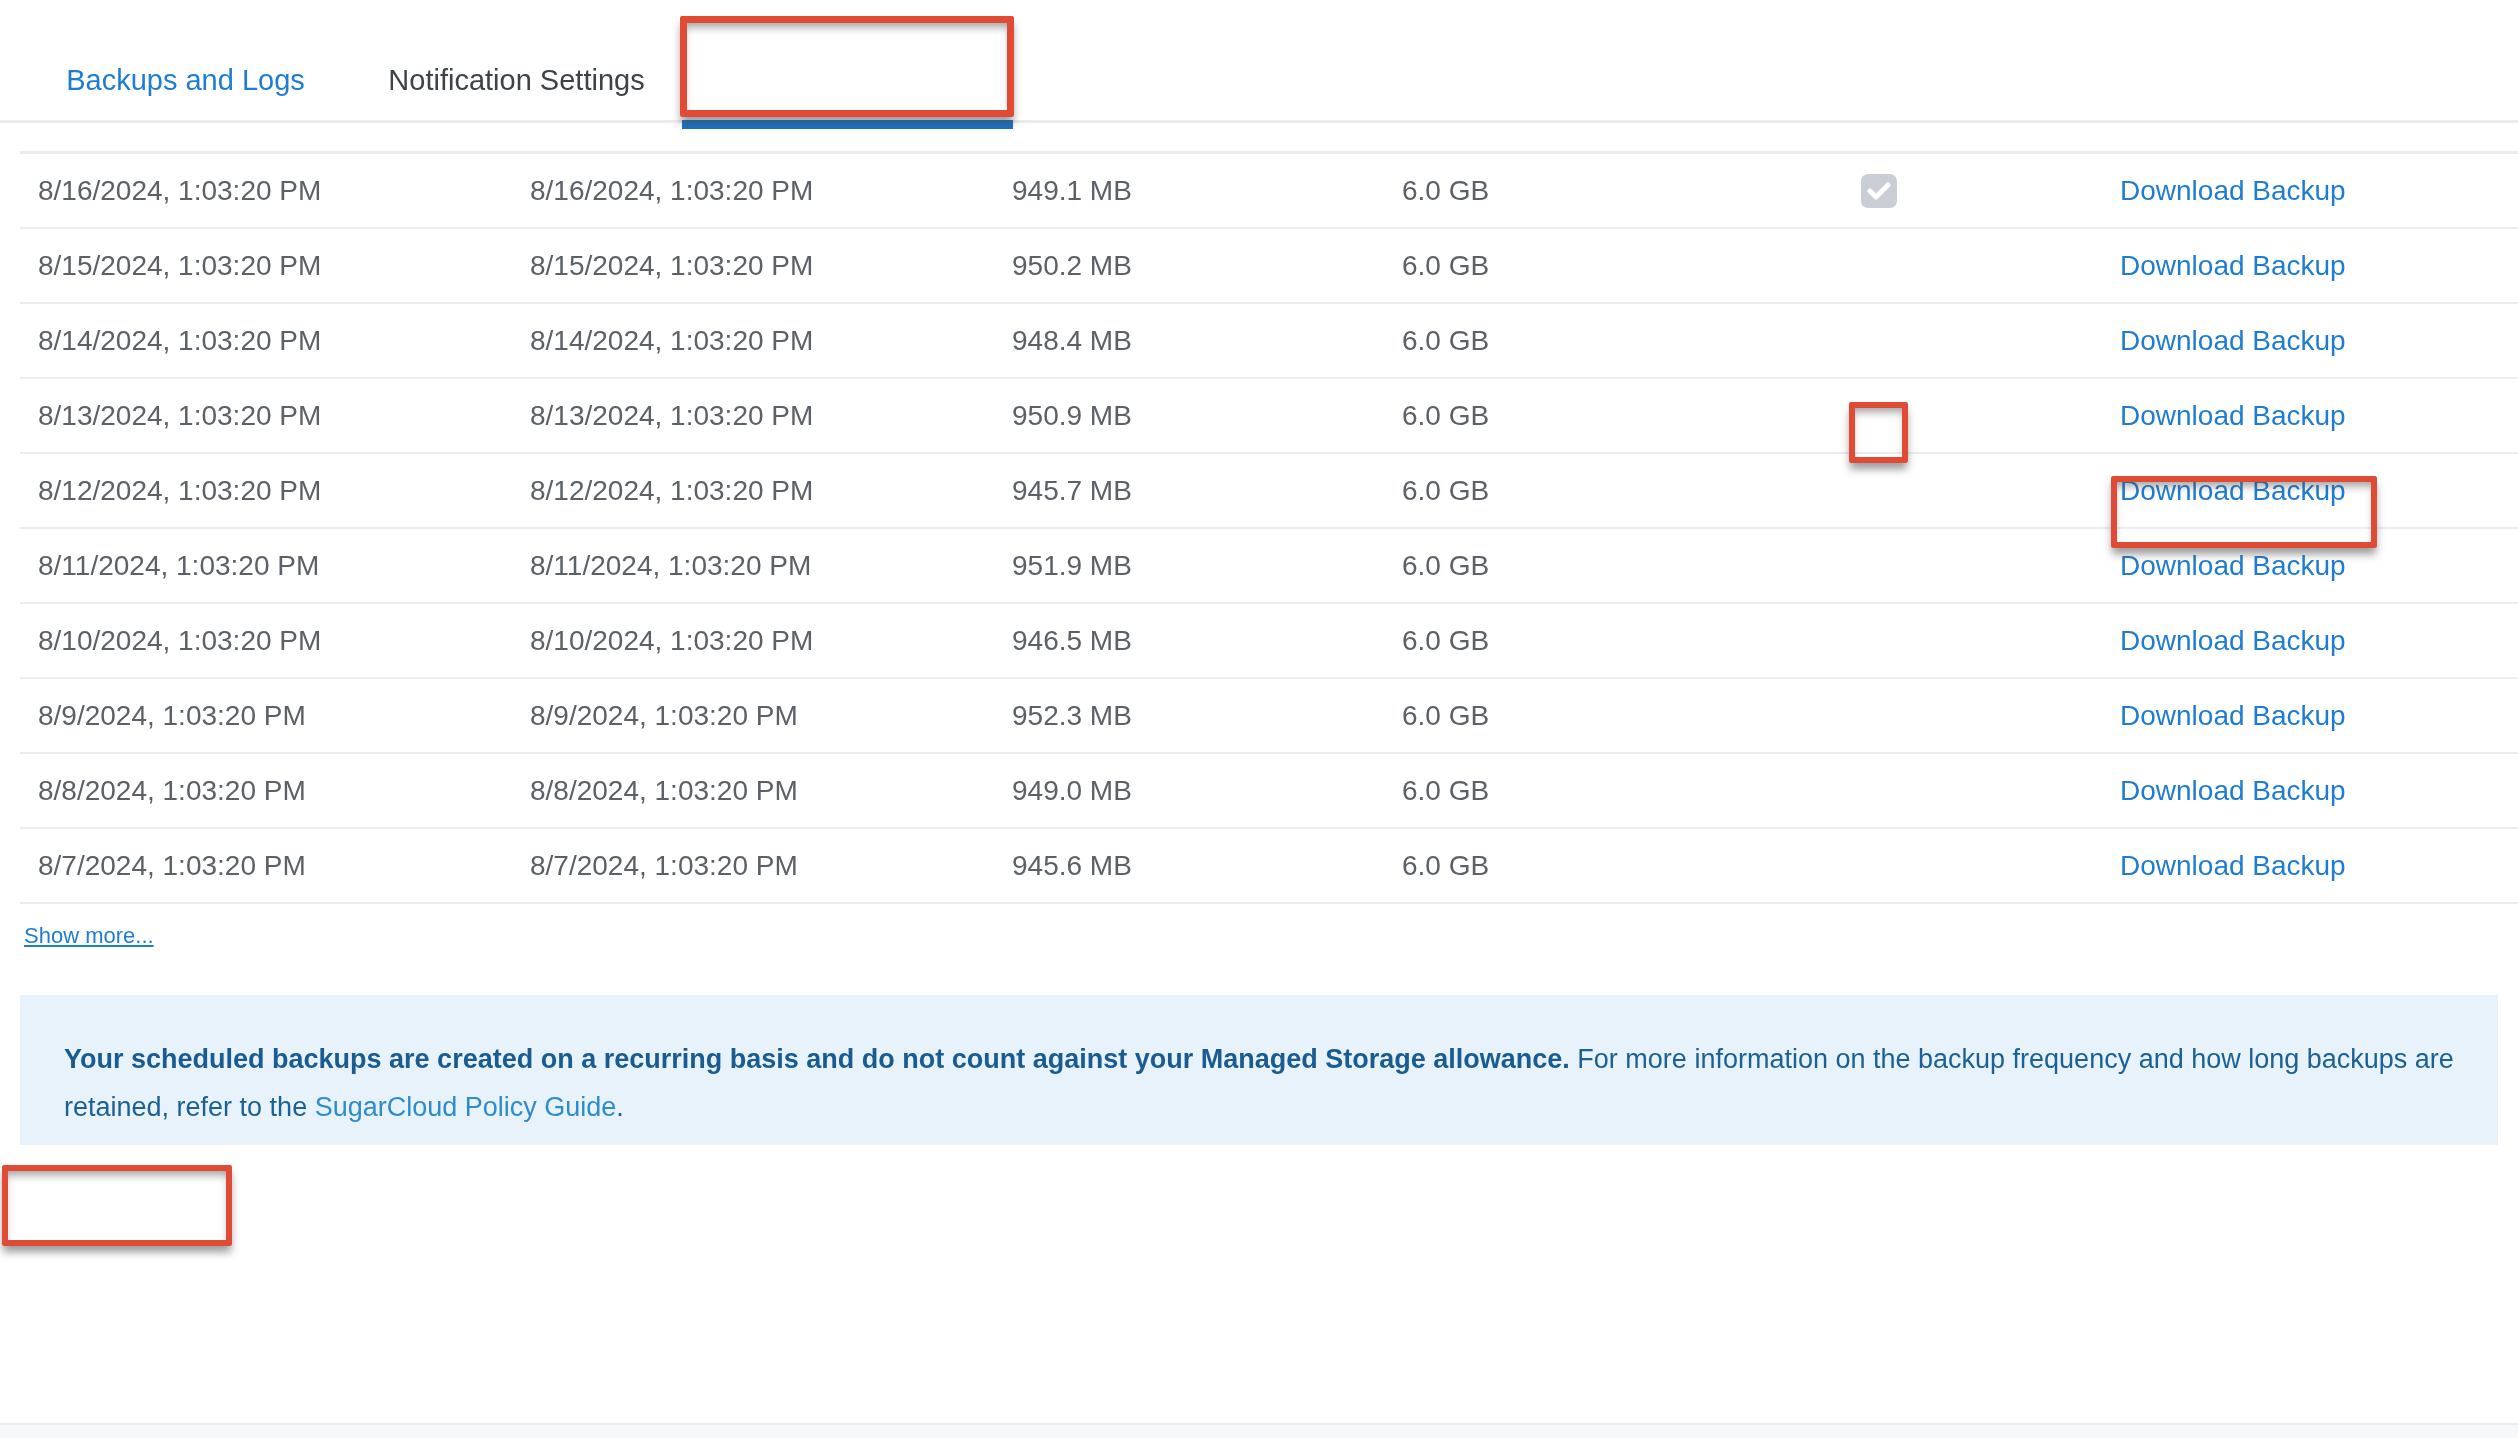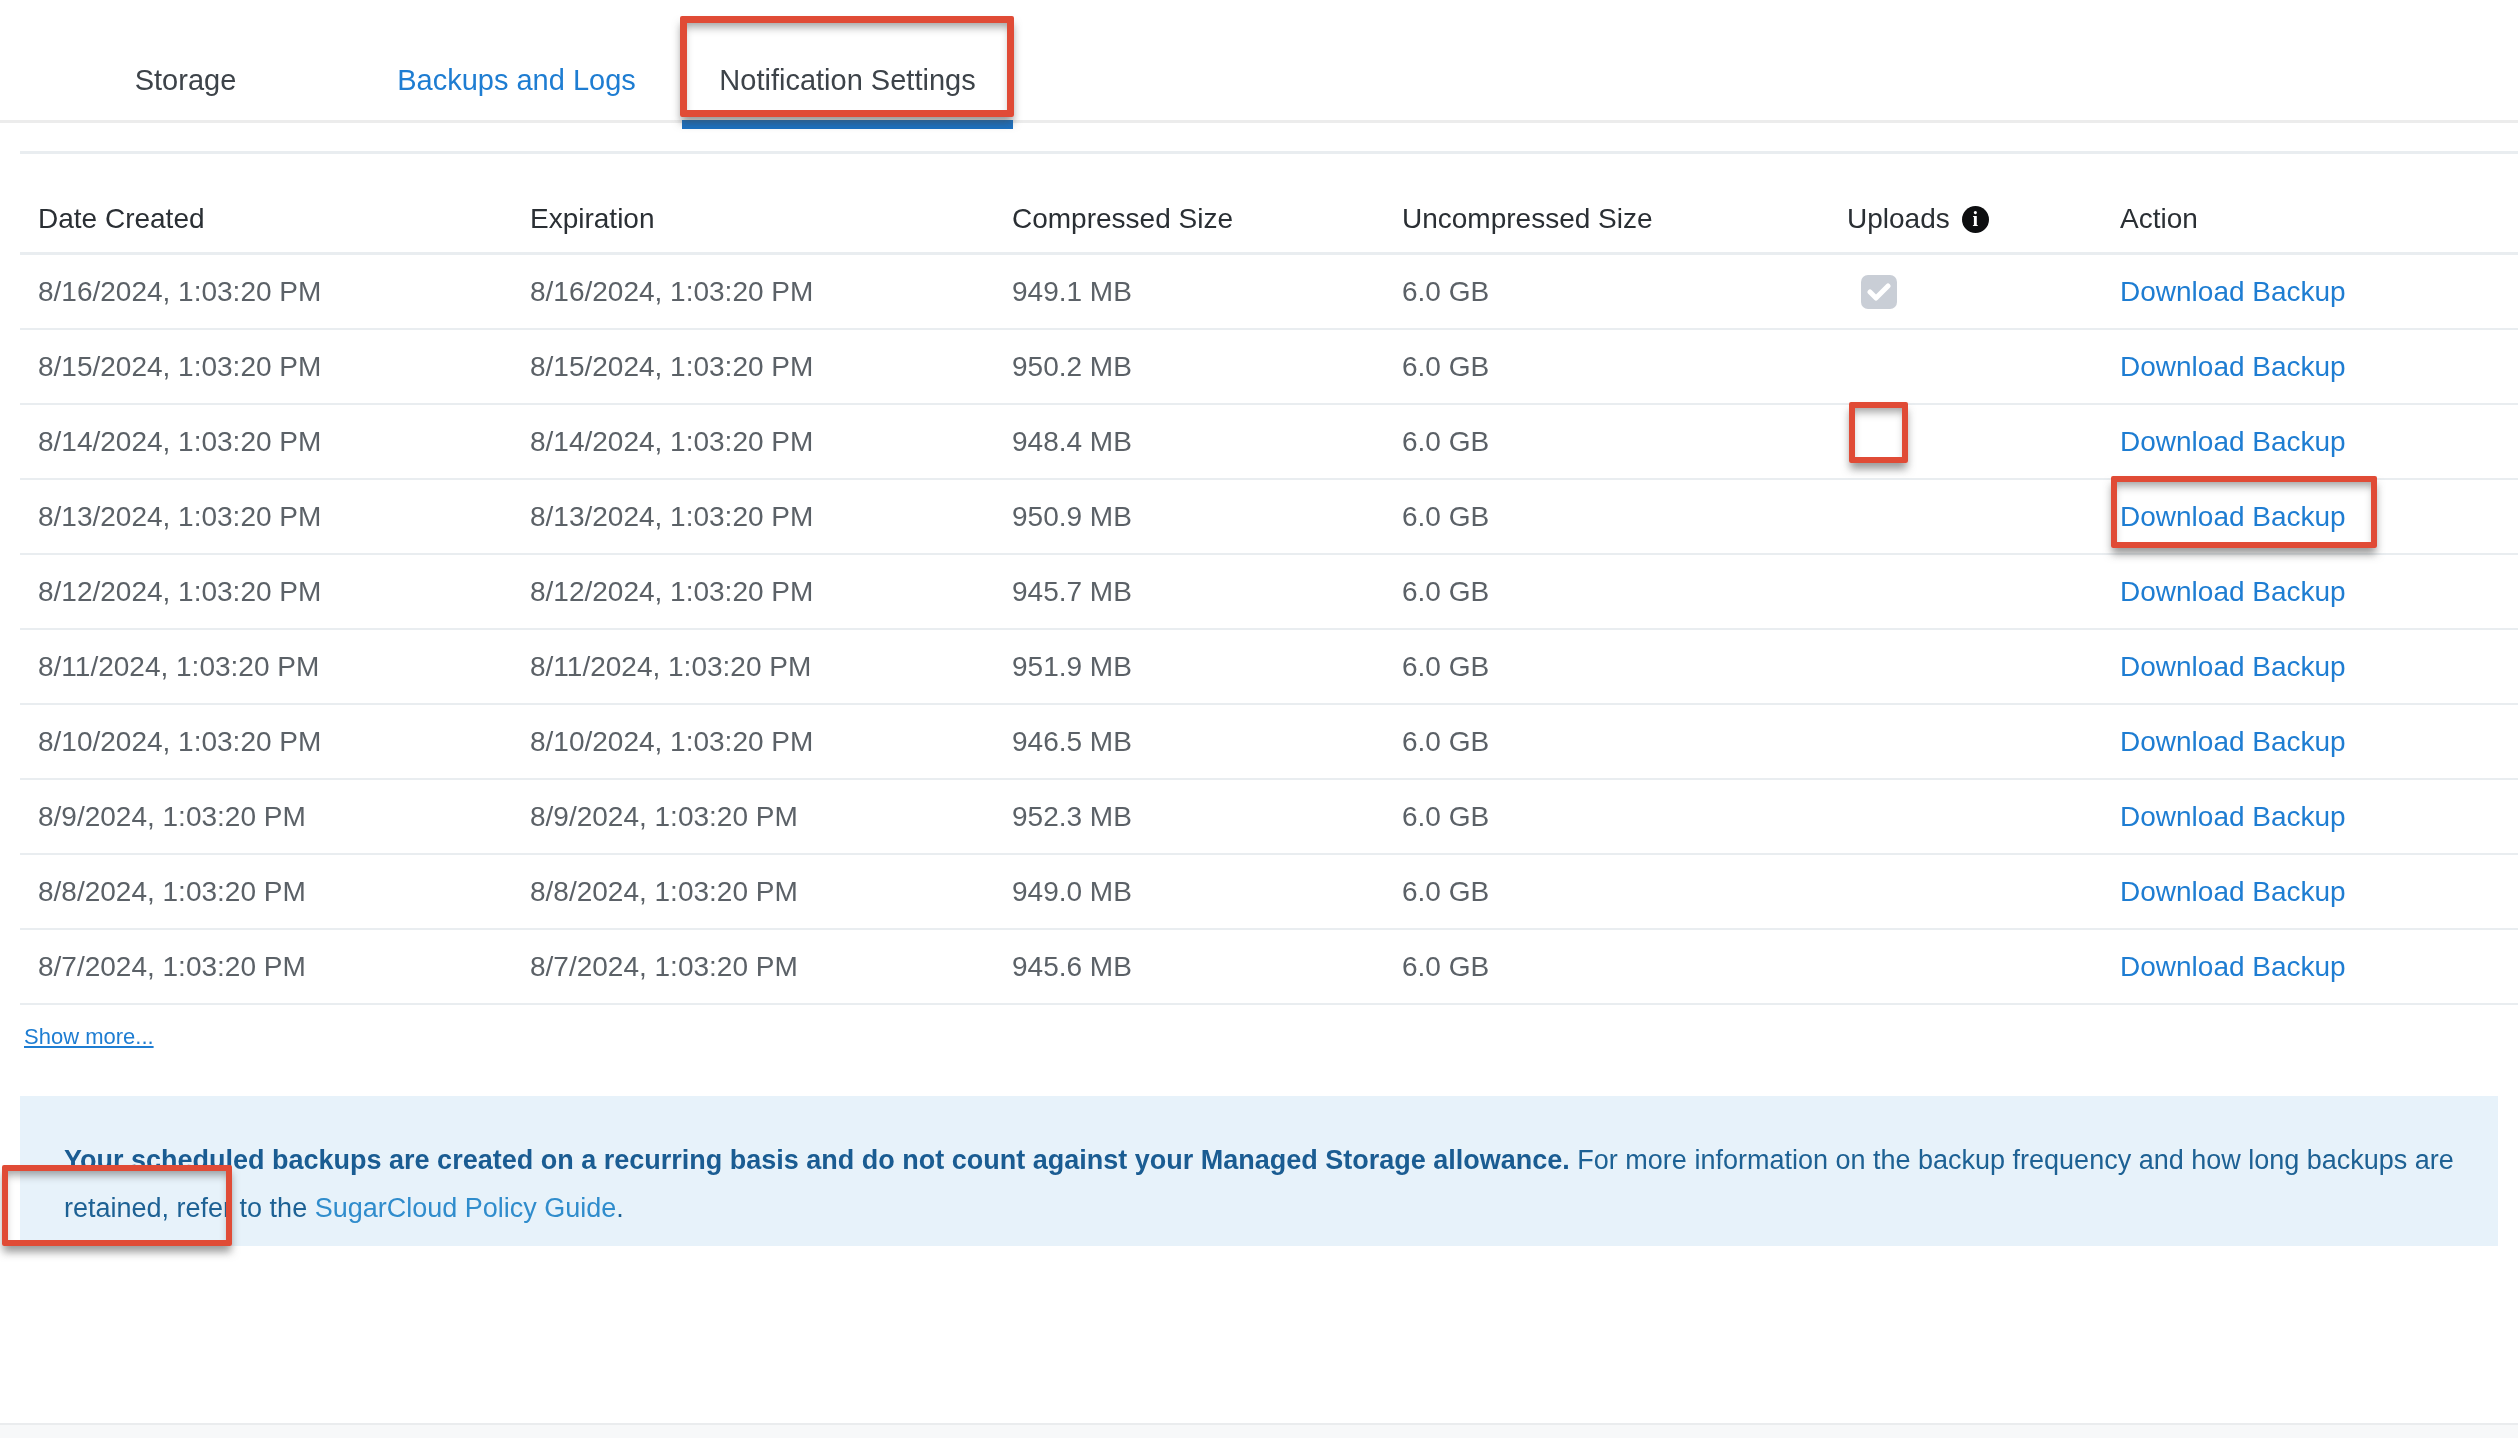--- a/index.html
+++ b/index.html
@@ -70,51 +70,29 @@
   .ann-download{left:2111px;top:476px;width:266px;height:72px;}
   .ann-showmore{left:2px;top:1165px;width:230px;height:81px;}
 </style>
 </head>
 <body>
 
 <div class="page">
 
   <header class="tabbar">
     <nav class="tabs">
-        <div class="tab">Storage</div>
         <div class="tab active">Backups and Logs</div>
         <div class="tab">Notification Settings</div>
       </nav>
     <div class="tab-underline"></div>
   </header>
 
   <div class="head-divider"></div>
 
   <div class="table">
-    <div class="trow thead">
-        <div class="th">
-          <span>Date Created</span>
-        </div>
-        <div class="th">
-          <span>Expiration</span>
-        </div>
-        <div class="th">
-          <span>Compressed Size</span>
-        </div>
-        <div class="th">
-          <span>Uncompressed Size</span>
-        </div>
-        <div class="th">
-          <span>Uploads</span>
-          <span class="info-icon">i</span>
-        </div>
-        <div class="th">
-          <span>Action</span>
-        </div>
-      </div>
     <div>
         <div class="trow tbodyrow">
           <div>8/16/2024, 1:03:20 PM</div>
           <div>8/16/2024, 1:03:20 PM</div>
           <div>949.1 MB</div>
           <div>6.0 GB</div>
           <div><span class="checkbox">
               <svg width="24" height="20" viewBox="0 0 24 20">
                 <polyline points="3,10 9,16 21,4" fill="none" stroke="#ffffff" stroke-width="5" stroke-linecap="round" stroke-linejoin="round"></polyline>
               </svg>

